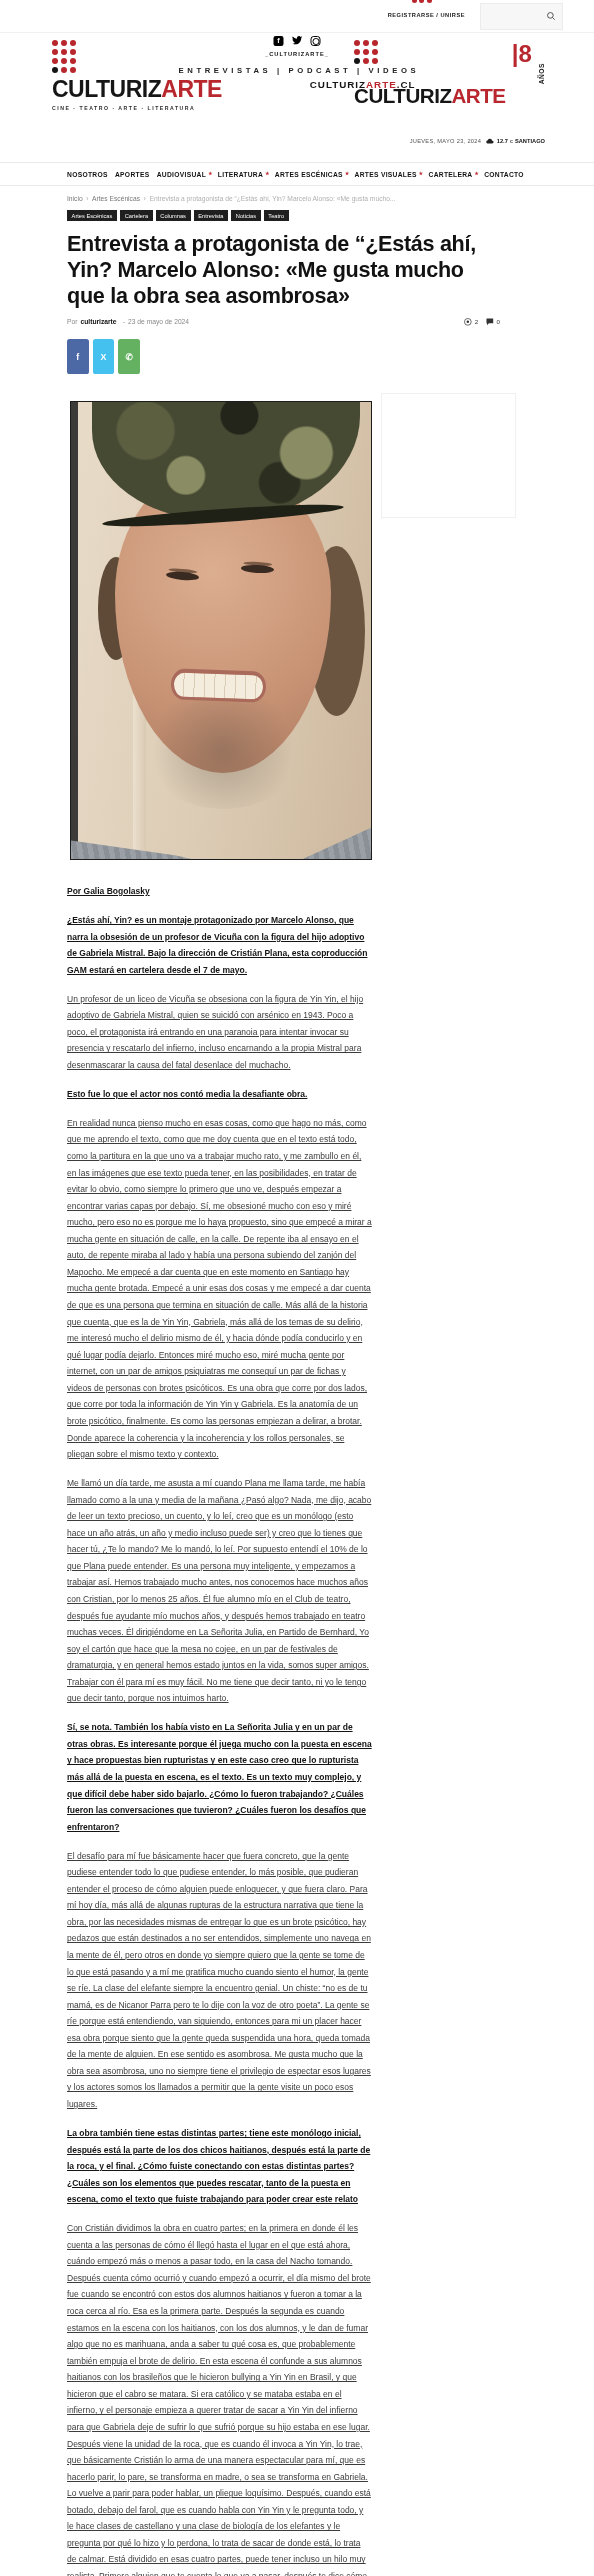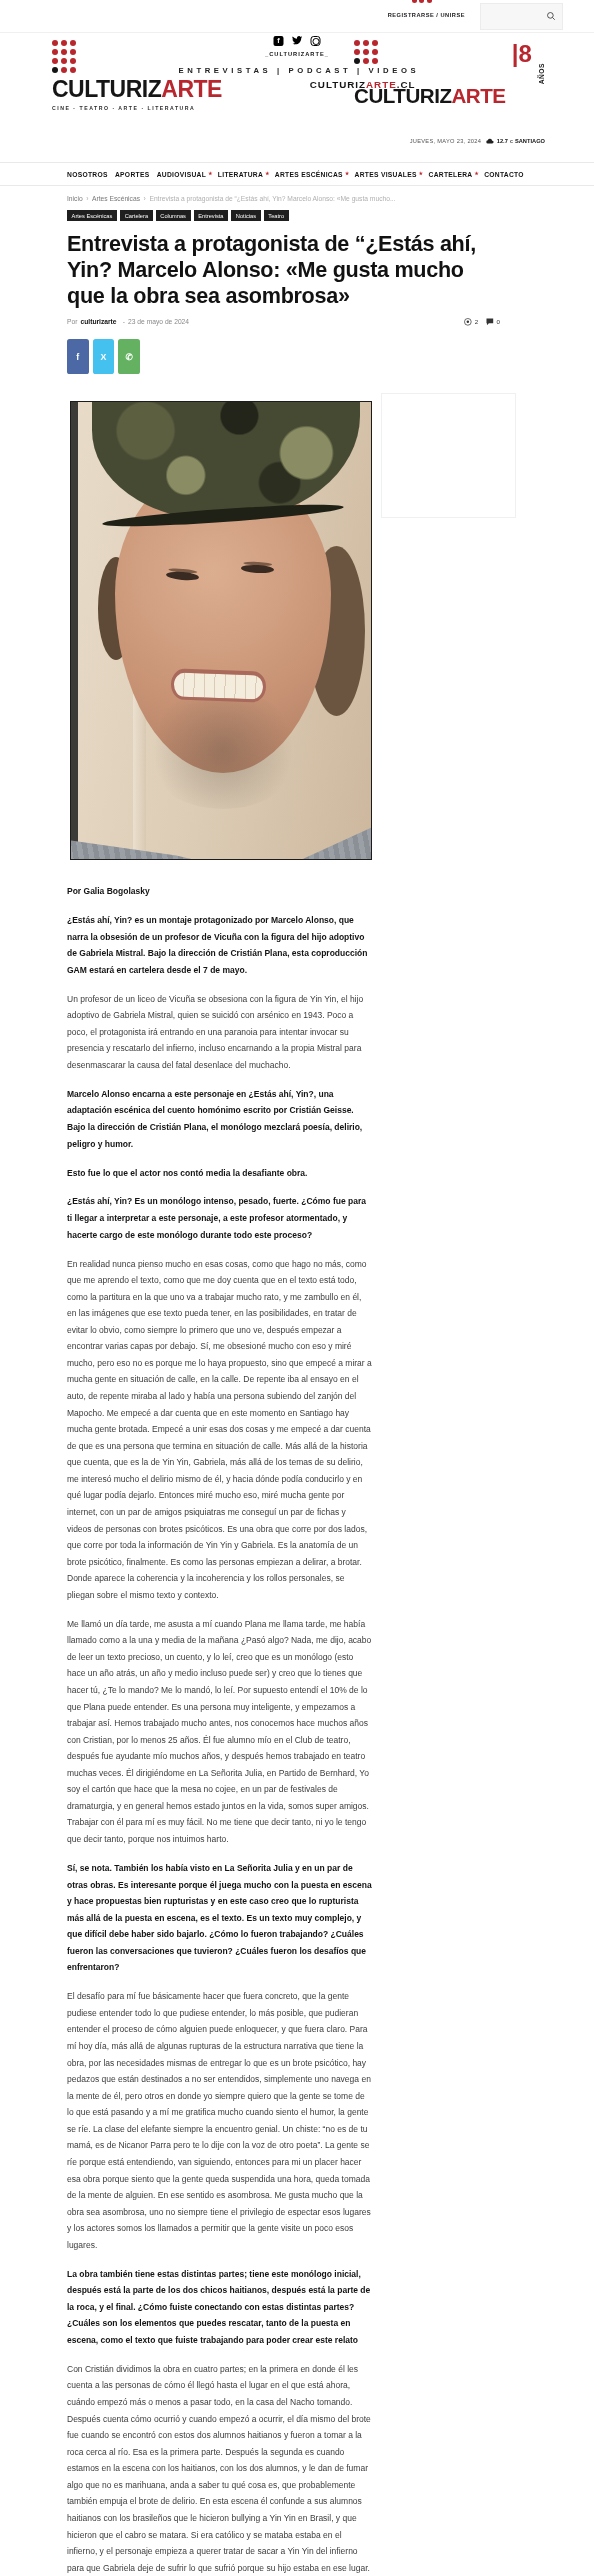--- a/index.html
+++ b/index.html
@@ -79,21 +79,21 @@
   .ph-eye.l { left:95px; top:170px; transform:rotate(5deg); }
   .ph-eye.r { left:170px; top:163px; transform:rotate(3deg); }
   .ph-smile { position:absolute; left:100px; top:268px; width:95px; height:31px; border-radius:13.4px/15.5px; background:repeating-linear-gradient(90deg,#f4ecdd 0 9.3px,#d9cbb4 9.3px 10.3px); border:3.1px solid #a96a5c; border-top-width:4.6px; transform:rotate(2deg); }
   .ph-stubble { position:absolute; left:72px; top:289px; width:160px; height:118px; border-radius:50%; background:radial-gradient(circle, rgba(90,80,70,.35), transparent 70%); }
   .ph-sweater { position:absolute; left:-10.3px; top:392px; width:330px; height:82px; background:repeating-linear-gradient(80deg,#9aa0a5 0 5.2px,#8a9095 5.2px 10.3px); clip-path:polygon(0 55%, 35% 75%, 62% 100%, 100% 30%, 100% 100%, 0 100%); }
 
   .ad-slot { position:absolute; left:381px; top:393px; width:135px; height:125px; border:0.5px solid #f0f0f0; }
 
   
   .article-body { width:305px; margin-top:23px; font-size:8.5px; line-height:1.95; color:#3c3c3c; }
-  .article-body p { margin-bottom:12.4px; }
+  .article-body p { margin-bottom:12.4px;text-decoration:underline; }
   .article-body p.bold { font-weight:700; color:#141414; }
 
   svg { display:block; }
 </style>
 </head>
 <body>
 
 <div class="page">
 
   <div class="topbar">
@@ -278,23 +278,21 @@
       <div class="ph-eye r"></div>
       <div class="ph-stubble"></div>
       <div class="ph-smile"></div>
       <div class="ph-sweater"></div>
     </figure>
 
     <div class="article-body">
       <p class="bold">Por Galia Bogolasky</p>
         <p class="bold">¿Estás ahí, Yin? es un montaje protagonizado por Marcelo Alonso, que narra la obsesión de un profesor de Vicuña con la figura del hijo adoptivo de Gabriela Mistral. Bajo la dirección de Cristián Plana, esta coproducción GAM estará en cartelera desde el 7 de mayo.</p>
         <p>Un profesor de un liceo de Vicuña se obsesiona con la figura de Yin Yin, el hijo adoptivo de Gabriela Mistral, quien se suicidó con arsénico en 1943. Poco a poco, el protagonista irá entrando en una paranoia para intentar invocar su presencia y rescatarlo del infierno, incluso encarnando a la propia Mistral para desenmascarar la causa del fatal desenlace del muchacho.</p>
-        <p class="bold">Marcelo Alonso encarna a este personaje en ¿Estás ahí, Yin?, una adaptación escénica del cuento homónimo escrito por Cristián Geisse. Bajo la dirección de Cristián Plana, el monólogo mezclará poesía, delirio, peligro y humor.</p>
         <p class="bold">Esto fue lo que el actor nos contó media la desafiante obra.</p>
-        <p class="bold">¿Estás ahí, Yin? Es un monólogo intenso, pesado, fuerte. ¿Cómo fue para ti llegar a interpretar a este personaje, a este profesor atormentado, y hacerte cargo de este monólogo durante todo este proceso?</p>
         <p>En realidad nunca pienso mucho en esas cosas, como que hago no más, como que me aprendo el texto, como que me doy cuenta que en el texto está todo, como la partitura en la que uno va a trabajar mucho rato, y me zambullo en él, en las imágenes que ese texto pueda tener, en las posibilidades, en tratar de evitar lo obvio, como siempre lo primero que uno ve, después empezar a encontrar varias capas por debajo. Sí, me obsesioné mucho con eso y miré mucho, pero eso no es porque me lo haya propuesto, sino que empecé a mirar a mucha gente en situación de calle, en la calle. De repente iba al ensayo en el auto, de repente miraba al lado y había una persona subiendo del zanjón del Mapocho. Me empecé a dar cuenta que en este momento en Santiago hay mucha gente brotada. Empecé a unir esas dos cosas y me empecé a dar cuenta de que es una persona que termina en situación de calle. Más allá de la historia que cuenta, que es la de Yin Yin, Gabriela, más allá de los temas de su delirio, me interesó mucho el delirio mismo de él, y hacia dónde podía conducirlo y en qué lugar podía dejarlo. Entonces miré mucho eso, miré mucha gente por internet, con un par de amigos psiquiatras me conseguí un par de fichas y videos de personas con brotes psicóticos. Es una obra que corre por dos lados, que corre por toda la información de Yin Yin y Gabriela. Es la anatomía de un brote psicótico, finalmente. Es como las personas empiezan a delirar, a brotar. Donde aparece la coherencia y la incoherencia y los rollos personales, se pliegan sobre el mismo texto y contexto.</p>
         <p>Me llamó un día tarde, me asusta a mí cuando Plana me llama tarde, me había llamado como a la una y media de la mañana ¿Pasó algo? Nada, me dijo, acabo de leer un texto precioso, un cuento, y lo leí, creo que es un monólogo (esto hace un año atrás, un año y medio incluso puede ser) y creo que lo tienes que hacer tú, ¿Te lo mando? Me lo mandó, lo leí. Por supuesto entendí el 10% de lo que Plana puede entender. Es una persona muy inteligente, y empezamos a trabajar así. Hemos trabajado mucho antes, nos conocemos hace muchos años con Cristian, por lo menos 25 años. Él fue alumno mío en el Club de teatro, después fue ayudante mío muchos años, y después hemos trabajado en teatro muchas veces. Él dirigiéndome en La Señorita Julia, en Partido de Bernhard, Yo soy el cartón que hace que la mesa no cojee, en un par de festivales de dramaturgia, y en general hemos estado juntos en la vida, somos super amigos. Trabajar con él para mí es muy fácil. No me tiene que decir tanto, ni yo le tengo que decir tanto, porque nos intuimos harto.</p>
         <p class="bold">Sí, se nota. También los había visto en La Señorita Julia y en un par de otras obras. Es interesante porque él juega mucho con la puesta en escena y hace propuestas bien rupturistas y en este caso creo que lo rupturista más allá de la puesta en escena, es el texto. Es un texto muy complejo, y que difícil debe haber sido bajarlo. ¿Cómo lo fueron trabajando? ¿Cuáles fueron las conversaciones que tuvieron? ¿Cuáles fueron los desafíos que enfrentaron?</p>
         <p>El desafío para mí fue básicamente hacer que fuera concreto, que la gente pudiese entender todo lo que pudiese entender, lo más posible, que pudieran entender el proceso de cómo alguien puede enloquecer, y que fuera claro. Para mí hoy día, más allá de algunas rupturas de la estructura narrativa que tiene la obra, por las necesidades mismas de entregar lo que es un brote psicótico, hay pedazos que están destinados a no ser entendidos, simplemente uno navega en la mente de él, pero otros en donde yo siempre quiero que la gente se tome de lo que está pasando y a mí me gratifica mucho cuando siento el humor, la gente se ríe. La clase del elefante siempre la encuentro genial. Un chiste: “no es de tu mamá, es de Nicanor Parra pero te lo dije con la voz de otro poeta”. La gente se ríe porque está entendiendo, van siguiendo, entonces para mi un placer hacer esa obra porque siento que la gente queda suspendida una hora, queda tomada de la mente de alguien. En ese sentido es asombrosa. Me gusta mucho que la obra sea asombrosa, uno no siempre tiene el privilegio de espectar esos lugares y los actores somos los llamados a permitir que la gente visite un poco esos lugares.</p>
         <p class="bold">La obra también tiene estas distintas partes; tiene este monólogo inicial, después está la parte de los dos chicos haitianos, después está la parte de la roca, y el final. ¿Cómo fuiste conectando con estas distintas partes? ¿Cuáles son los elementos que puedes rescatar, tanto de la puesta en escena, como el texto que fuiste trabajando para poder crear este relato</p>
         <p>Con Cristián dividimos la obra en cuatro partes; en la primera en donde él les cuenta a las personas de cómo él llegó hasta el lugar en el que está ahora, cuándo empezó más o menos a pasar todo, en la casa del Nacho tomando. Después cuenta cómo ocurrió y cuando empezó a ocurrir, el día mismo del brote fue cuando se encontró con estos dos alumnos haitianos y fueron a tomar a la roca cerca al río. Esa es la primera parte. Después la segunda es cuando estamos en la escena con los haitianos, con los dos alumnos, y le dan de fumar algo que no es marihuana, anda a saber tu qué cosa es, que probablemente también empuja el brote de delirio. En esta escena él confunde a sus alumnos haitianos con los brasileños que le hicieron bullying a Yin Yin en Brasil, y que hicieron que el cabro se matara. Si era católico y se mataba estaba en el infierno, y el personaje empieza a querer tratar de sacar a Yin Yin del infierno para que Gabriela deje de sufrir lo que sufrió porque su hijo estaba en ese lugar. Después viene la unidad de la roca, que es cuando él invoca a Yin Yin, lo trae, que básicamente Cristián lo arma de una manera espectacular para mí, que es hacerlo parir, lo pare, se transforma en madre, o sea se transforma en Gabriela. Lo vuelve a parir para poder hablar, un pliegue loquísimo. Después, cuando está botado, debajo del farol, que es cuando habla con Yin Yin y le pregunta todo, y le hace clases de castellano y una clase de biología de los elefantes y le pregunta por qué lo hizo y lo perdona, lo trata de sacar de donde está, lo trata de calmar. Está dividido en esas cuatro partes, puede tener incluso un hilo muy realista. Primero alguien que te cuenta lo que va a pasar, después te dice cómo pasó. Después exactamente lo que ocurrió, y después cómo quede.</p>
     </div>
 
   </main>
 

